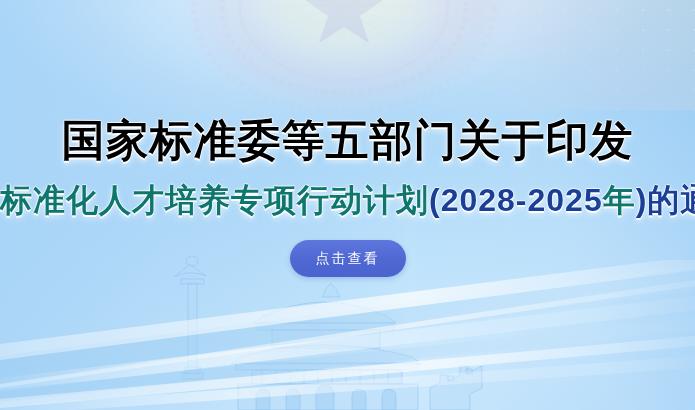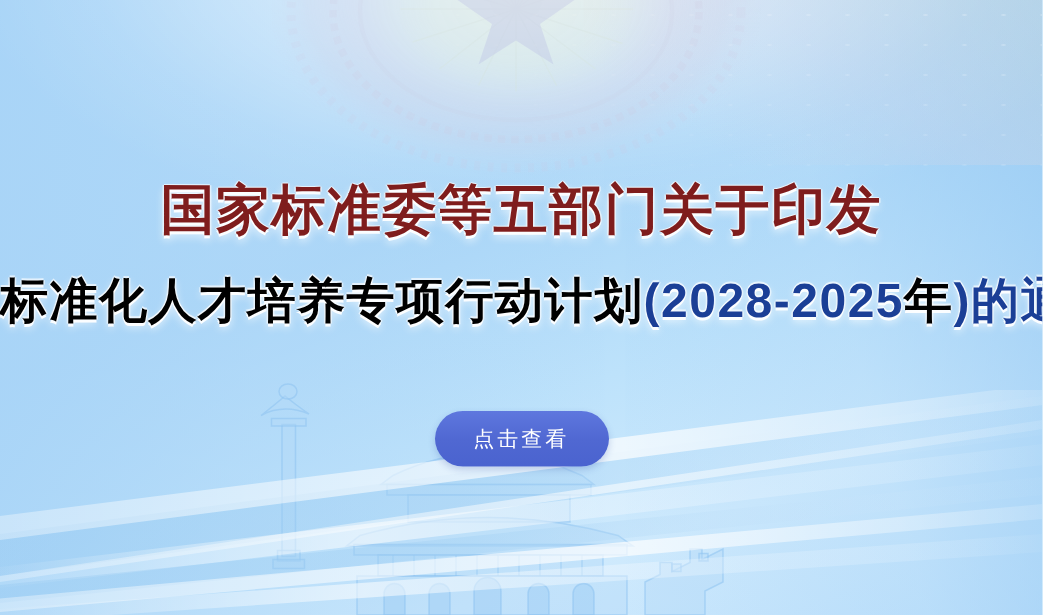--- a/index.html
+++ b/index.html
@@ -122,32 +122,32 @@
        0 2px 0 rgba(255,255,255,0.92),
        0 -1px 0 rgba(255,255,255,0.65),
        1px 0 0 rgba(255,255,255,0.55),
       -1px 0 0 rgba(255,255,255,0.55),
        0 3px 6px rgba(255,255,255,0.75);
   }
   .title-line-1 {
     position: absolute;
     left: 0; right: 0;
     top: 120px;
-    font-size: 36px;
+    font-size: 43px;
     line-height: 40px;
-    color: #7f1d1d;
+    color: #000000;
   }
   .title-line-2 {
     position: absolute;
     left: 0; right: 0;
     top: 180px;
     font-size: 32px;
     line-height: 40px;
   }
-  .t-red   { color: #000000; }
+  .t-red   { color: #0f766e; }
   .t-paren { color: #1b3f96; font-weight: bold; }
 
   .cta-wrap {
     position: absolute;
     left: 0; right: 0;
     top: 240px;
     text-align: center;
   }
   .cta-button {
     display: inline-block;
@@ -157,21 +157,20 @@
     border-radius: 21px;
     background: linear-gradient(180deg, #5e77de 0%, #5068d2 52%, #4a63cf 100%);
     color: #ffffff;
     font-size: 14px;
     font-weight: normal;
     letter-spacing: 2px;
     line-height: 18px;
     cursor: pointer;
     box-shadow: 0 2px 5px rgba(40,70,160,0.22);
     font-family: "Liberation Sans", "DejaVu Sans", sans-serif;
-    margin-top: 34px;
   }
 </style>
 </head>
 <body>
 
 <div class="banner">
 
   <div class="bg-base"></div>
   <div class="bg-left-wash"></div>
   <div class="bg-right-wash"></div>

